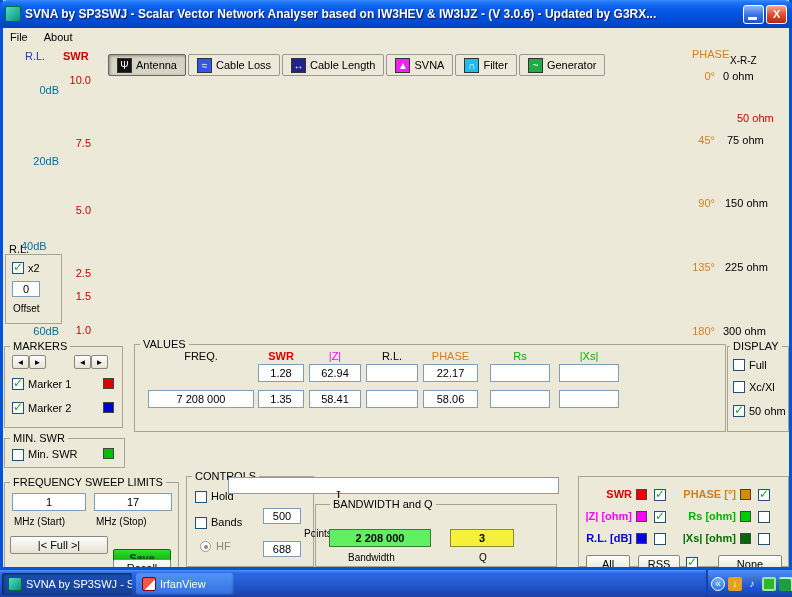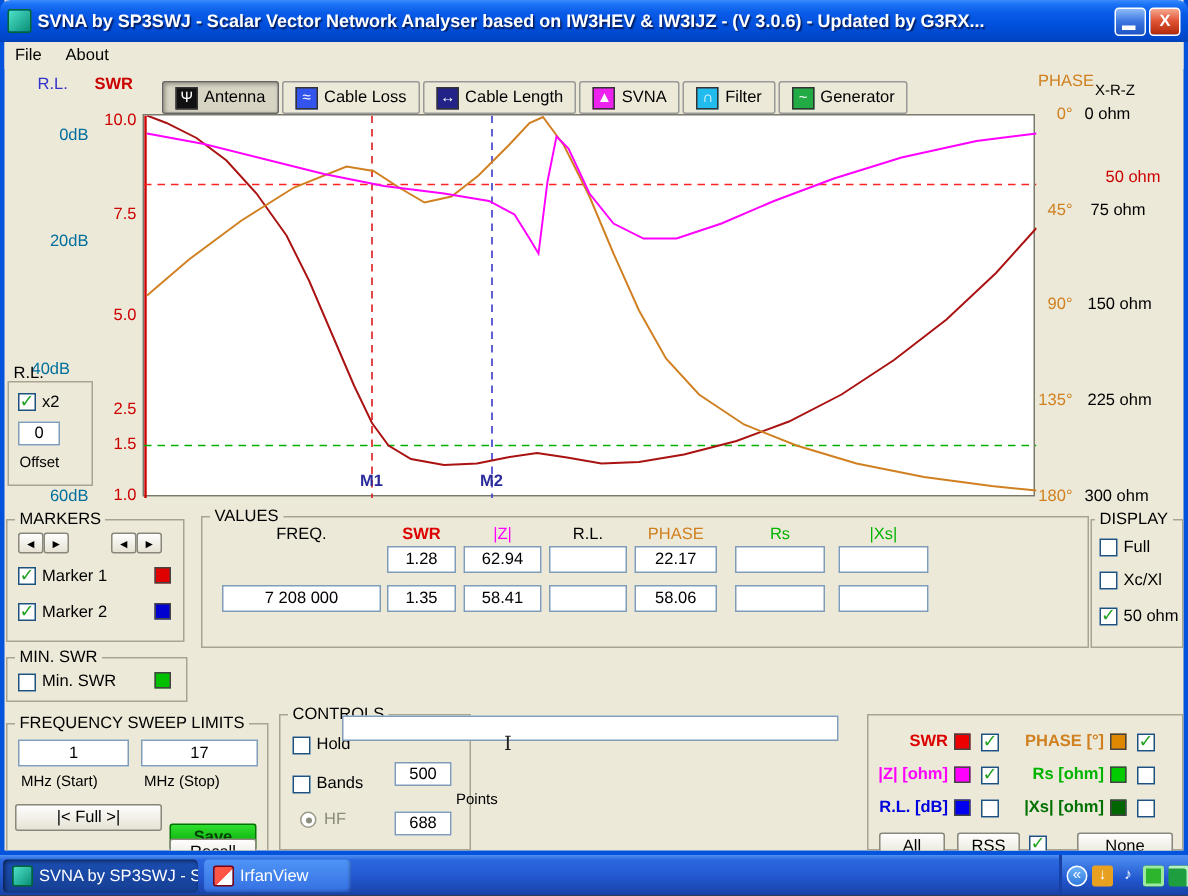--- a/index.html
+++ b/index.html
@@ -138,34 +138,20 @@
         <div class="tbtn">
           <span class="tb-icon" style="background:#22bbee;">∩</span>
           <span>Filter</span>
         </div>
         <div class="tbtn">
           <span class="tb-icon" style="background:#22aa44;">~</span>
           <span>Generator</span>
         </div>
       </div>
 
-      <div id="plot">
-        <svg id="plot-svg" width="595" height="255" viewBox="0 0 595 255">
-            <line x1="1" x2="1" y1="0" y2="255" stroke="#cc0000" stroke-width="1.6"></line>
-            <line x1="0" x2="595" y1="46" y2="46" stroke="#ff2222" stroke-width="1.1" stroke-dasharray="5,4"></line>
-            <line x1="0" x2="595" y1="220" y2="220" stroke="#00b000" stroke-width="1.1" stroke-dasharray="5,4"></line>
-            <line x1="152" x2="152" y1="0" y2="255" stroke="#dd2222" stroke-width="1.1" stroke-dasharray="5,4"></line>
-            <line x1="232" x2="232" y1="0" y2="255" stroke="#4040cc" stroke-width="1.1" stroke-dasharray="5,4"></line>
-            <polyline points="2,0 15,5 35,15 55,30 75,52 95,80 110,110 125,145 140,180 152,205 163,220 178,229 200,233 222,232 242,228 262,225 282,228 305,232 330,231 360,226 395,217 430,204 465,186 500,163 535,136 568,105 595,75" fill="none" stroke="#aa1111" stroke-width="1.3"></polyline>
-            <polyline points="2,120 30,96 65,70 100,48 135,34 153,37 170,48 187,58 205,54 223,40 243,20 257,5 266,1 280,20 297,54 313,92 330,130 348,162 370,186 400,206 435,220 475,232 520,241 565,247 595,250" fill="none" stroke="#d08020" stroke-width="1.3"></polyline>
-            <polyline points="2,12 40,19 80,29 120,39 160,47 200,52 230,57 247,66 257,82 263,92 269,44 275,14 283,22 297,52 313,72 333,82 355,82 385,72 420,57 460,42 505,28 555,17 595,12" fill="none" stroke="#ff00ff" stroke-width="1.3"></polyline>
-          </svg>
-        <div class="mlbl" style="left:144px;top:238px;">M1</div>
-        <div class="mlbl" style="left:224px;top:238px;">M2</div>
-      </div>
 
       <div class="lbl c-phase" style="left:689px;top:2px;">PHASE</div>
       <div class="lbl" style="left:727px;top:9px;font-size:10px;">X-R-Z</div>
 
       <div class="lbl c-phase" style="left:682px;width:30px;text-align:right;top:24px;">0°</div>
       <div class="lbl c-phase" style="left:682px;width:30px;text-align:right;top:88px;">45°</div>
       <div class="lbl c-phase" style="left:682px;width:30px;text-align:right;top:151px;">90°</div>
       <div class="lbl c-phase" style="left:682px;width:30px;text-align:right;top:215px;">135°</div>
       <div class="lbl c-phase" style="left:682px;width:30px;text-align:right;top:279px;">180°</div>
 
@@ -261,20 +247,27 @@
         <span class="radio sel" style="left:13px;top:64px;"></span>
         <span class="lbl" style="left:29px;top:63px;color:#8a8a7a;">HF</span>
         <input class="field" style="left: 76px; top: 31px; width: 38px; height: 16px;" value="500">
         <span class="lbl sm" style="left:78px;top:51px;padding-left:39px;">Points</span>
         <input class="field" style="left: 76px; top: 64px; width: 38px; height: 16px;" value="688">
       </div>
 
       <input class="field" style="left: 225px; top: 431px; width: 331px; height: 17px; text-align: left;" value="">
       <div class="ibeam" style="left:333px;top:441px;"></div>
 
+      <div class="gb" style="left:312px;top:458px;width:242px;height:63px;">
+        <span class="gt" style="left:14px;">BANDWIDTH and Q</span>
+        <div class="vbox" style="left:13px;top:24px;width:102px;background:#61f061;font-weight:bold;border-color:#3a7a3a;">2 208 000</div>
+        <span class="lbl sm" style="left:32px;top:47px;">Bandwidth</span>
+        <div class="vbox" style="left:134px;top:24px;width:64px;background:#f5f13b;font-weight:bold;border-color:#8a8a3a;">3</div>
+        <span class="lbl sm" style="left:163px;top:47px;">Q</span>
+      </div>
 
       <div class="gb" style="left:575px;top:430px;width:211px;height:91px;">
 
         <span class="trl c-swr" style="left:3px;top:11px;width:50px;">SWR</span>
         <span class="swatch" style="left:57px;top:12px;background:#ee0000;"></span>
         <span class="cb checked" style="left:75px;top:12px;"></span>
 
         <span class="trl c-phase" style="left:89px;top:11px;width:68px;">PHASE [°]</span>
         <span class="swatch" style="left:161px;top:12px;background:#dd8800;"></span>
         <span class="cb checked" style="left:179px;top:12px;"></span>

